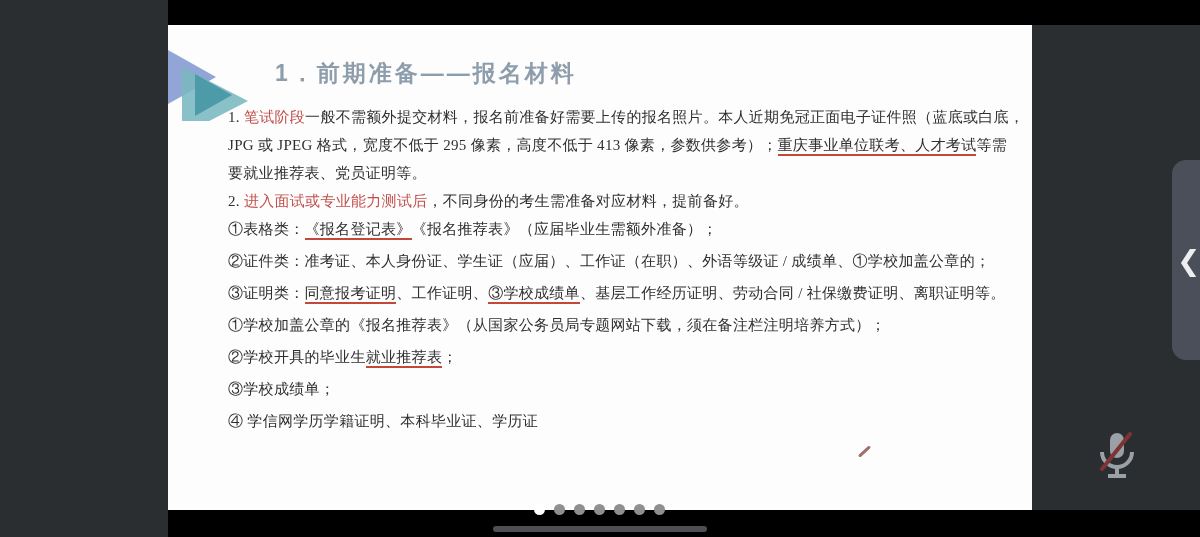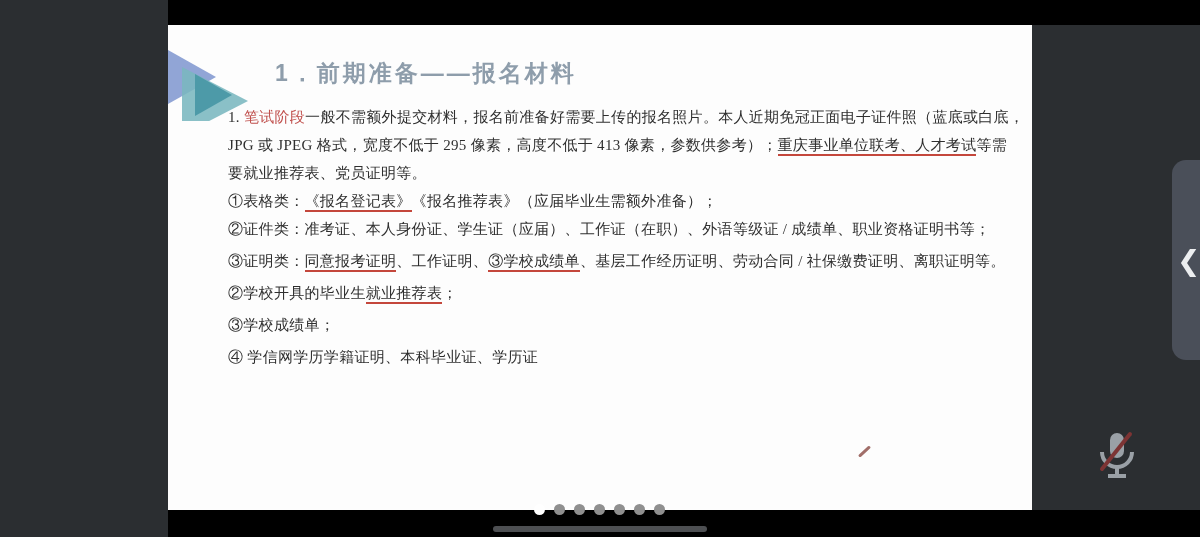--- a/index.html
+++ b/index.html
@@ -50,23 +50,25 @@
         <polygon points="14,17 14,85 80,51" fill="#7ab7bf" fill-opacity="0.88" transform="translate(0,7)"></polygon>
         <polygon points="27,37 27,79 64,58" fill="#4d9aa8" transform="translate(0,-6)"></polygon>
       </svg>
 
       <div class="slide-title">1．前期准备——报名材料</div>
 
       <div class="slide-body">
           <div class="line"><span>1. </span><span class="red">笔试阶段</span><span>一般不需额外提交材料，报名前准备好需要上传的报名照片。本人近期免冠正面电子证件照（蓝底或白底，</span></div>
           <div class="line"><span>JPG 或 JPEG 格式，宽度不低于 295 像素，高度不低于 413 像素，参数供参考）；</span><span class="underline">重庆事业单位联考、</span><span class="underline">人才考试</span><span>等需</span></div>
           <div class="line"><span>要就业推荐表、党员证明等。</span></div>
+          <div class="line"><span>2. </span><span class="red">进入面试或专业能力测试后</span><span>，不同身份的考生需准备对应材料，提前备好。</span></div>
           <div class="line"><span>①表格类：</span><span class="underline">《报名登记表》</span><span>《报名推荐表》（应届毕业生需额外准备）；</span></div>
-          <div class="line"><span>②证件类：准考证、本人身份证、学生证（应届）、工作证（在职）、外语等级证 / 成绩单、职业资格证明书等；</span></div>
+          <div class="line"><span>②证件类：准考证、本人身份证、学生证（应届）、工作证（在职）、外语等级证 / 成绩单、①学校加盖公章的；</span></div>
           <div class="line"><span>③证明类：</span><span class="underline">同意报考证明</span><span>、工作证明、</span><span class="underline">③学校成绩单</span><span>、基层工作经历证明、劳动合同 / 社保缴费证明、离职证明等。</span></div>
+          <div class="line"><span>①学校加盖公章的《报名推荐表》（从国家公务员局专题网站下载，须在备注栏注明培养方式）；</span></div>
           <div class="line"><span>②学校开具的毕业生</span><span class="underline">就业推荐表</span><span>；</span></div>
           <div class="line"><span>③学校成绩单；</span></div>
           <div class="line"><span>④ 学信网学历学籍证明、本科毕业证、学历证</span></div>
         </div>
 
       <div class="pen-mark"></div>
     </div>
 
     <div class="letterbox-top"></div>
     <div class="letterbox-bottom"></div>

